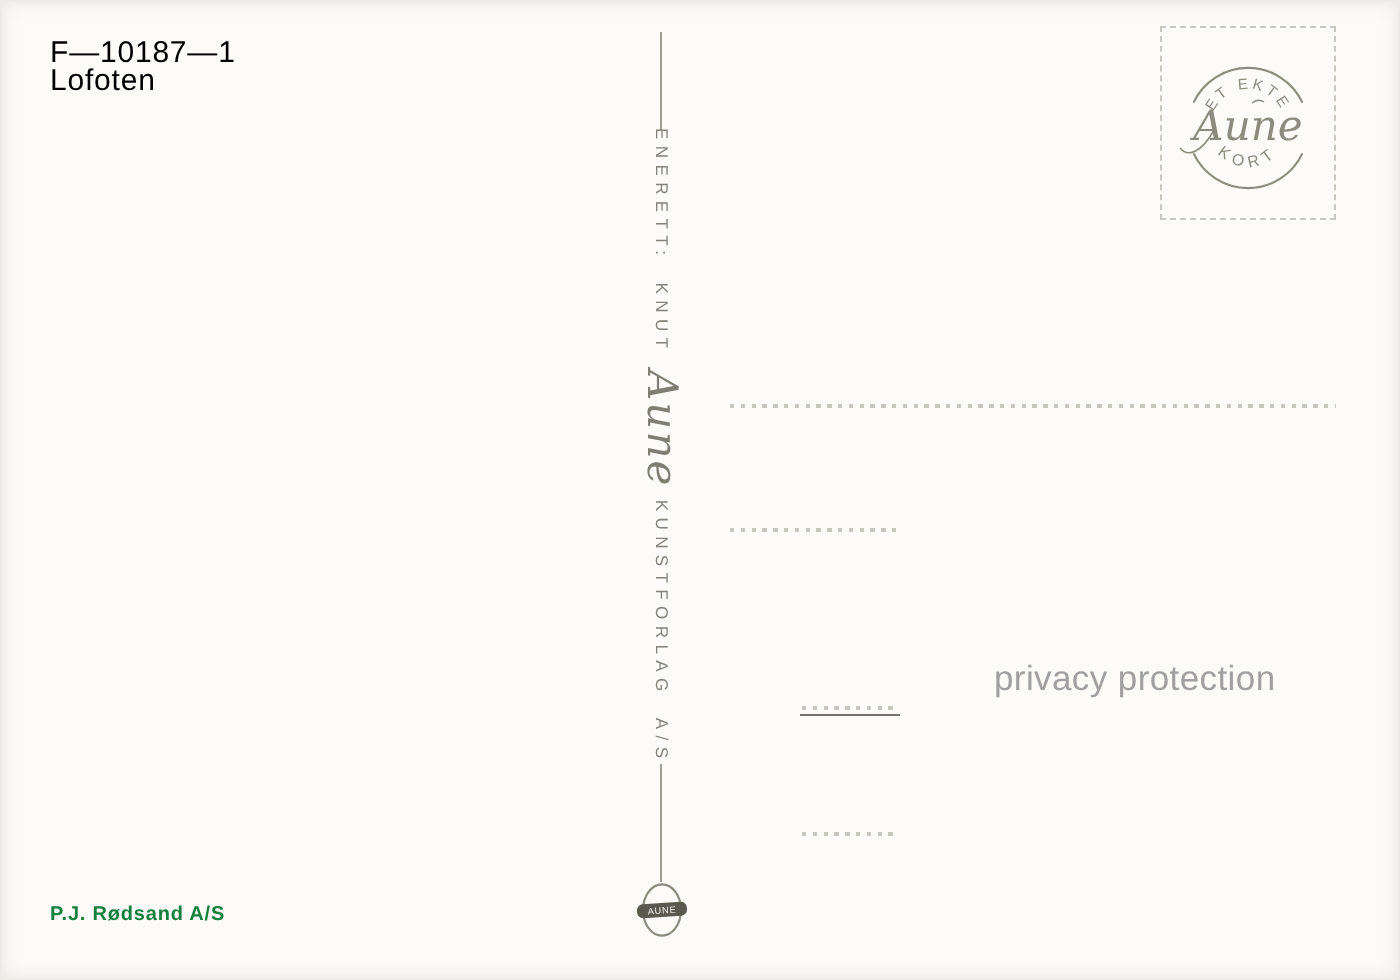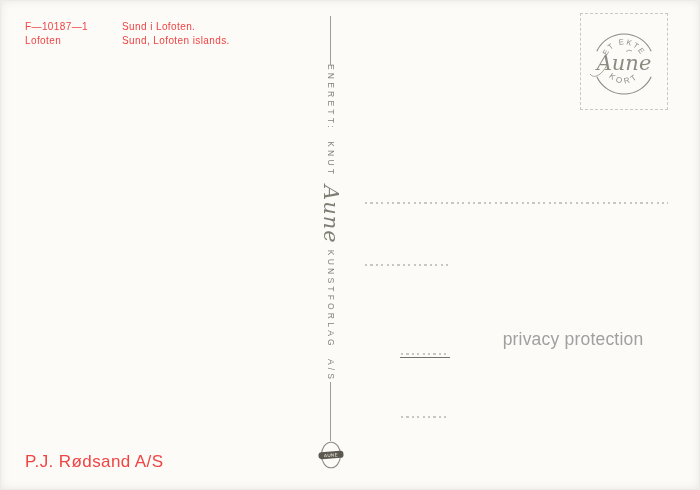--- a/index.html
+++ b/index.html
@@ -2,22 +2,22 @@
 <html><head>
 <meta charset="utf-8">
 <style>
   html,body{margin:0;padding:0;background:#fcfbf8;}
   .postcard{
     position:relative;width:700px;height:490px;background:#fcfbf8;overflow:hidden;
     font-family:"Liberation Sans",sans-serif;
     box-shadow:inset 0 0 0 1px #edebe5, inset 0 0 10px rgba(140,135,118,0.20);
   }
   
-  .header{position:absolute;left:25px;top:20px;display:flex;color:#ef4444;
-    font-size:10px;line-height:13.5px;letter-spacing:0.4px;}
+  .header{position:absolute;left:25px;top:20px;display:flex;color:#000000;
+    font-size:15px;line-height:13.5px;letter-spacing:0.4px;}
   .header .col1{width:97px;}
   
   .spine-line{position:absolute;left:330px;width:1.2px;background:#a09d94;}
   .spine-line.top{top:16px;height:49px;}
   .spine-line.bottom{top:382px;height:59px;}
   .spine-text{
     position:absolute;top:64px;left:331px;transform:translateX(-50%);
     writing-mode:vertical-rl;text-orientation:mixed;white-space:nowrap;
     font-size:8.5px;letter-spacing:3.2px;word-spacing:5px;color:#85827a;
   }
@@ -36,39 +36,35 @@
   
   .dashline{position:absolute;height:1.6px;
     background:repeating-linear-gradient(90deg,#c8c6bf 0 2.2px,transparent 2.2px 5.4px);}
   .solidline{position:absolute;height:1.7px;background:#74726a;}
   #lineA{left:365px;top:202px;width:303px;}
   #lineB{left:365px;top:264px;width:84px;}
   #lineC{left:401px;top:353px;width:48px;}
   #lineD{left:400px;top:356.5px;width:50px;}
   #lineE{left:401px;top:416px;width:48px;}
   
-  .watermark{position:absolute;left:497px;top:332px;width:152px;text-align:center;
+  .watermark{position:absolute;left:497px;top:332px;width:152px;text-align:left;
     color:#a0a0a0;font-size:17.5px;line-height:14px;letter-spacing:0.2px;}
   
-  .publisher{position:absolute;left:25px;top:452px;color:#ef4444;
-    font-size:17px;letter-spacing:0.4px;}
+  .publisher{position:absolute;left:25px;top:452px;color:#15803d;
+    font-size:10px;letter-spacing:0.4px;font-weight:bold;}
 </style>
 </head>
 <body>
 
 <div class="postcard">
 
   <div class="header">
     <div class="col1">
       <div>F—10187—1</div>
       <div>Lofoten</div>
-    </div>
-    <div class="col2">
-      <div>Sund i Lofoten.</div>
-      <div>Sund, Lofoten islands.</div>
     </div>
   </div>
 
   <div class="spine-line top"></div>
   <div class="spine-text"><span>ENERETT: KNUT</span><span class="spine-script">Aune</span><span>KUNSTFORLAG A/S</span></div>
   <div class="spine-line bottom"></div>
 
   <svg class="emblem" width="26" height="30" viewBox="0 0 26 30">
     <ellipse cx="13" cy="15" rx="9.5" ry="12.8" fill="none" stroke="#8d8a80" stroke-width="1.1"></ellipse>
     <g transform="rotate(-4 13 15)">

